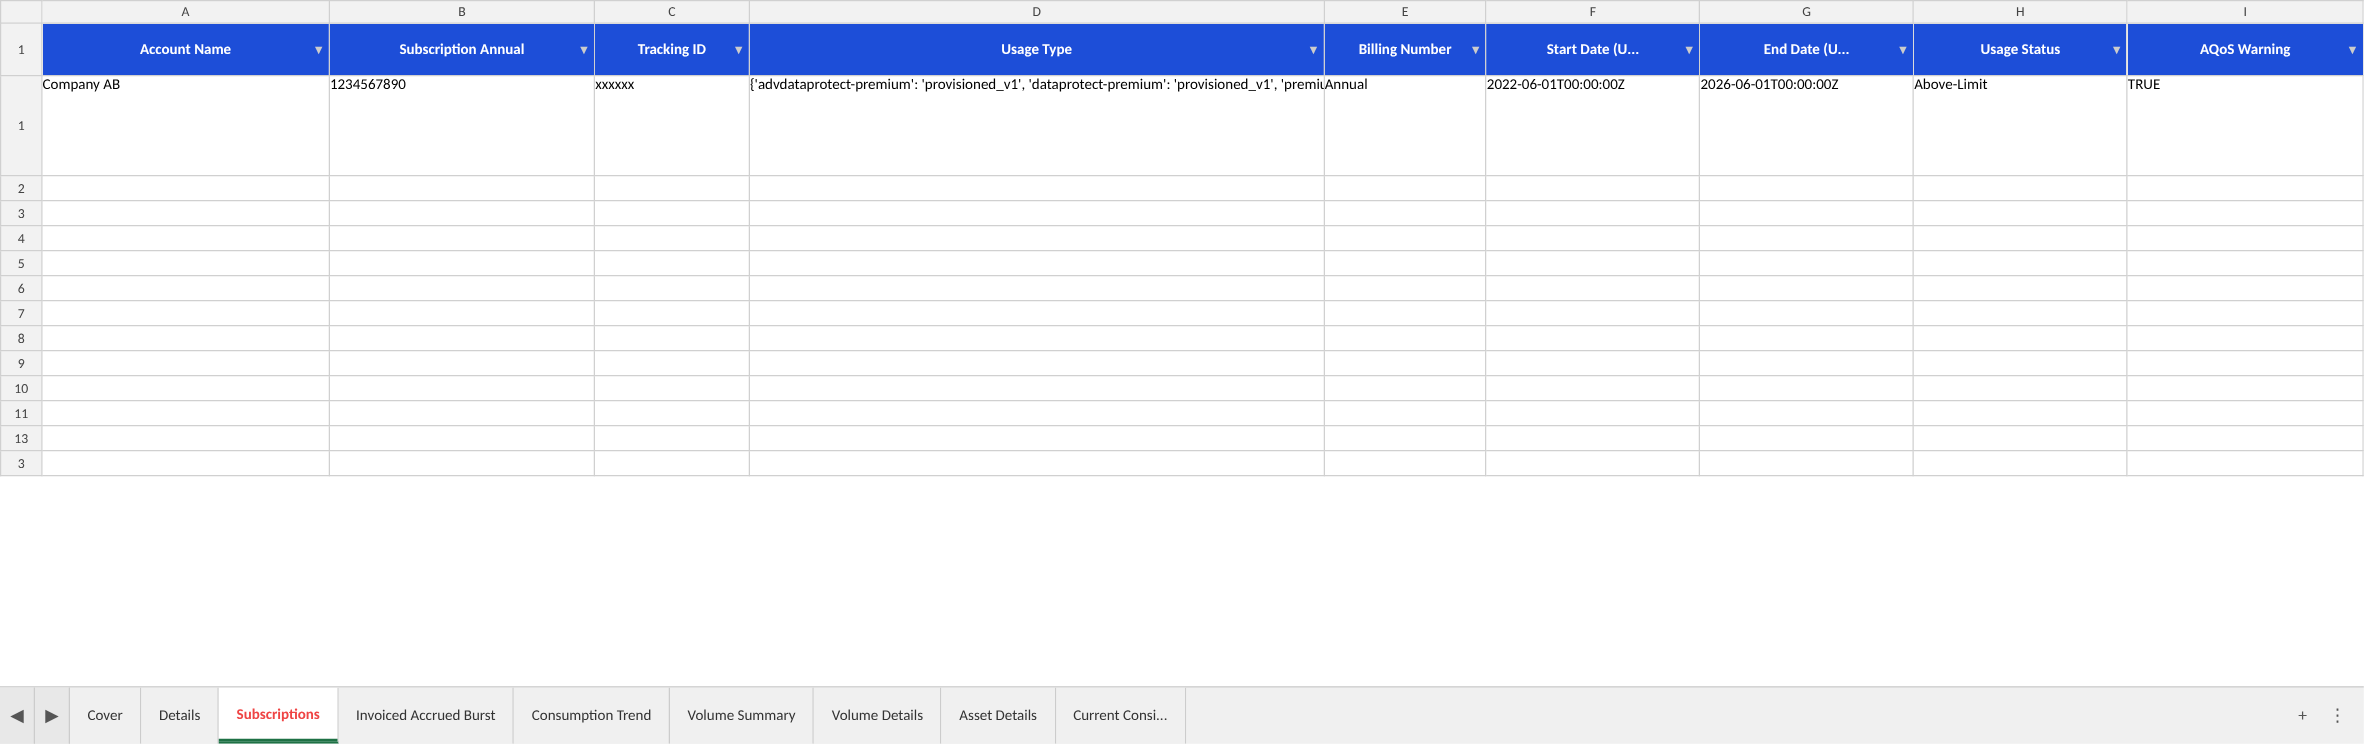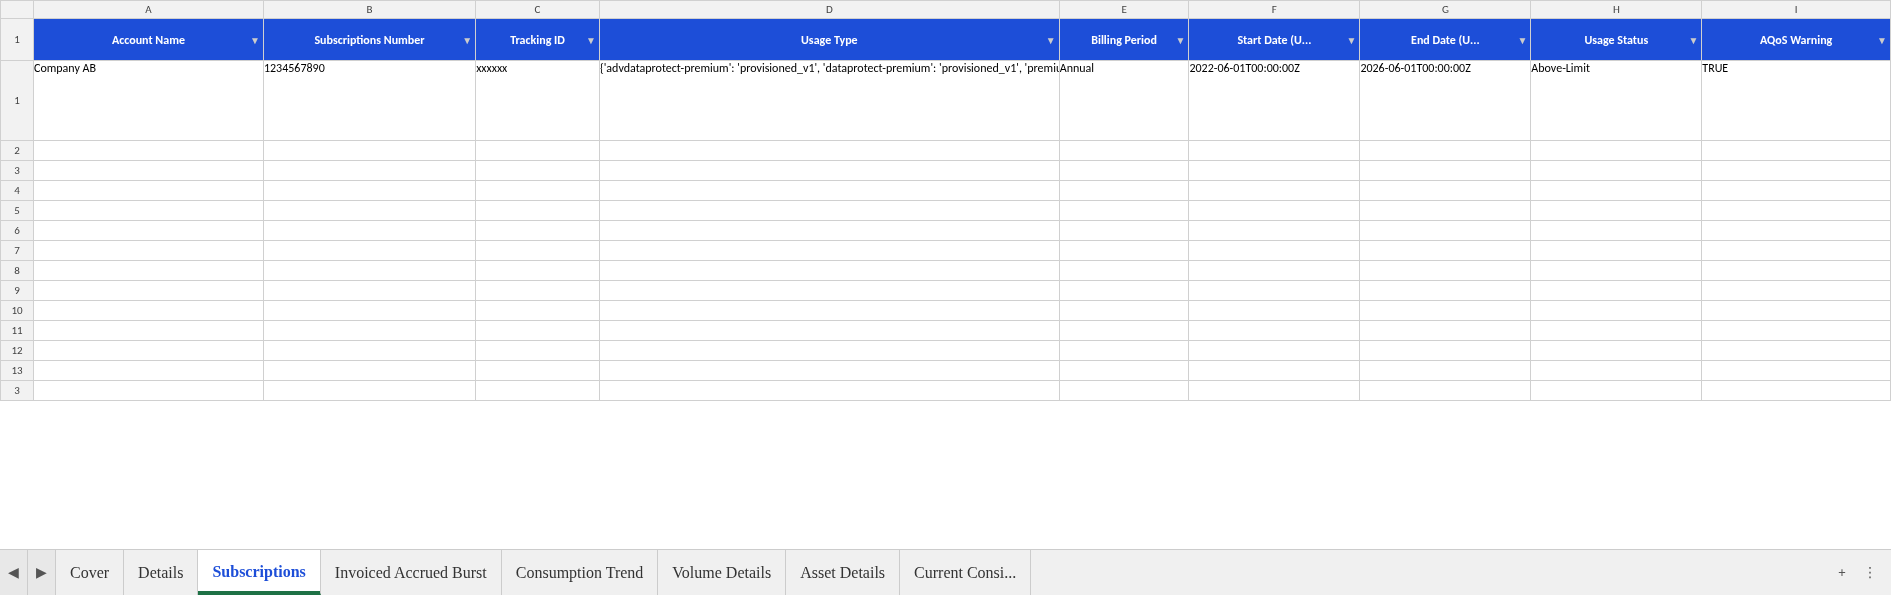--- a/index.html
+++ b/index.html
@@ -141,33 +141,32 @@
     .tabs-list {
       display: flex;
       align-items: stretch;
       overflow: hidden;
     }
 
     .tab-item {
       display: flex;
       align-items: center;
       padding: 0 14px;
-      font-size: 16px;
+      font-size: 12px;
       color: #333;
       cursor: pointer;
       border-right: 1px solid #ccc;
       white-space: nowrap;
       background: #f0f0f0;
       position: relative;
-      font-family: Liberation Serif, serif;
     }
 
     .tab-item.active {
       background: #fff;
-      color: #1d4ed8;
+      color: #ef4444;
       font-weight: 600;
       border-bottom: 2px solid #1e7145;
     }
 
     .tab-item.active::after {
       content: '';
       position: absolute;
       bottom: 0;
       left: 0;
       right: 0;
@@ -228,33 +227,33 @@
           <th>I</th>
         </tr>
 
         <tr>
           <td class="row-num">1</td>
           <th class="col-header">
             <span>Account Name</span>
             <span class="dropdown-arrow">▼</span>
           </th>
           <th class="col-header">
-            <span>Subscriptions Number</span>
+            <span>Subscription Annual</span>
             <span class="dropdown-arrow">▼</span>
           </th>
           <th class="col-header">
             <span>Tracking ID</span>
             <span class="dropdown-arrow">▼</span>
           </th>
           <th class="col-header">
             <span>Usage Type</span>
             <span class="dropdown-arrow">▼</span>
           </th>
           <th class="col-header">
-            <span>Billing Period</span>
+            <span>Billing Number</span>
             <span class="dropdown-arrow">▼</span>
           </th>
           <th class="col-header">
             <span>Start Date (U...</span>
             <span class="dropdown-arrow">▼</span>
           </th>
           <th class="col-header">
             <span>End Date (U...</span>
             <span class="dropdown-arrow">▼</span>
           </th>
@@ -395,32 +394,20 @@
             <td class="data-cell"></td>
             <td class="data-cell"></td>
             <td class="data-cell"></td>
             <td class="data-cell"></td>
             <td class="data-cell"></td>
             <td class="data-cell"></td>
             <td class="data-cell"></td>
             <td class="data-cell"></td>
           </tr>
           <tr class="empty-row">
-            <td class="row-num">12</td>
-            <td class="data-cell"></td>
-            <td class="data-cell"></td>
-            <td class="data-cell"></td>
-            <td class="data-cell"></td>
-            <td class="data-cell"></td>
-            <td class="data-cell"></td>
-            <td class="data-cell"></td>
-            <td class="data-cell"></td>
-            <td class="data-cell"></td>
-          </tr>
-          <tr class="empty-row">
             <td class="row-num">13</td>
             <td class="data-cell"></td>
             <td class="data-cell"></td>
             <td class="data-cell"></td>
             <td class="data-cell"></td>
             <td class="data-cell"></td>
             <td class="data-cell"></td>
             <td class="data-cell"></td>
             <td class="data-cell"></td>
             <td class="data-cell"></td>
@@ -444,20 +431,21 @@
 
 <div class="tab-bar">
   <div class="tab-nav-btn">◀</div>
   <div class="tab-nav-btn">▶</div>
   <div class="tabs-list" id="tabs-list">
   <div class="tab-item">Cover</div>
       <div class="tab-item">Details</div>
       <div class="tab-item active">Subscriptions</div>
       <div class="tab-item">Invoiced Accrued Burst</div>
       <div class="tab-item">Consumption Trend</div>
+      <div class="tab-item">Volume Summary</div>
       <div class="tab-item">Volume Details</div>
       <div class="tab-item">Asset Details</div>
       <div class="tab-item">Current Consi...</div>
     </div>
   <div class="tab-actions">
     <div class="tab-action-btn">+</div>
     <div class="tab-action-btn">⋮</div>
   </div>
 </div>
 

